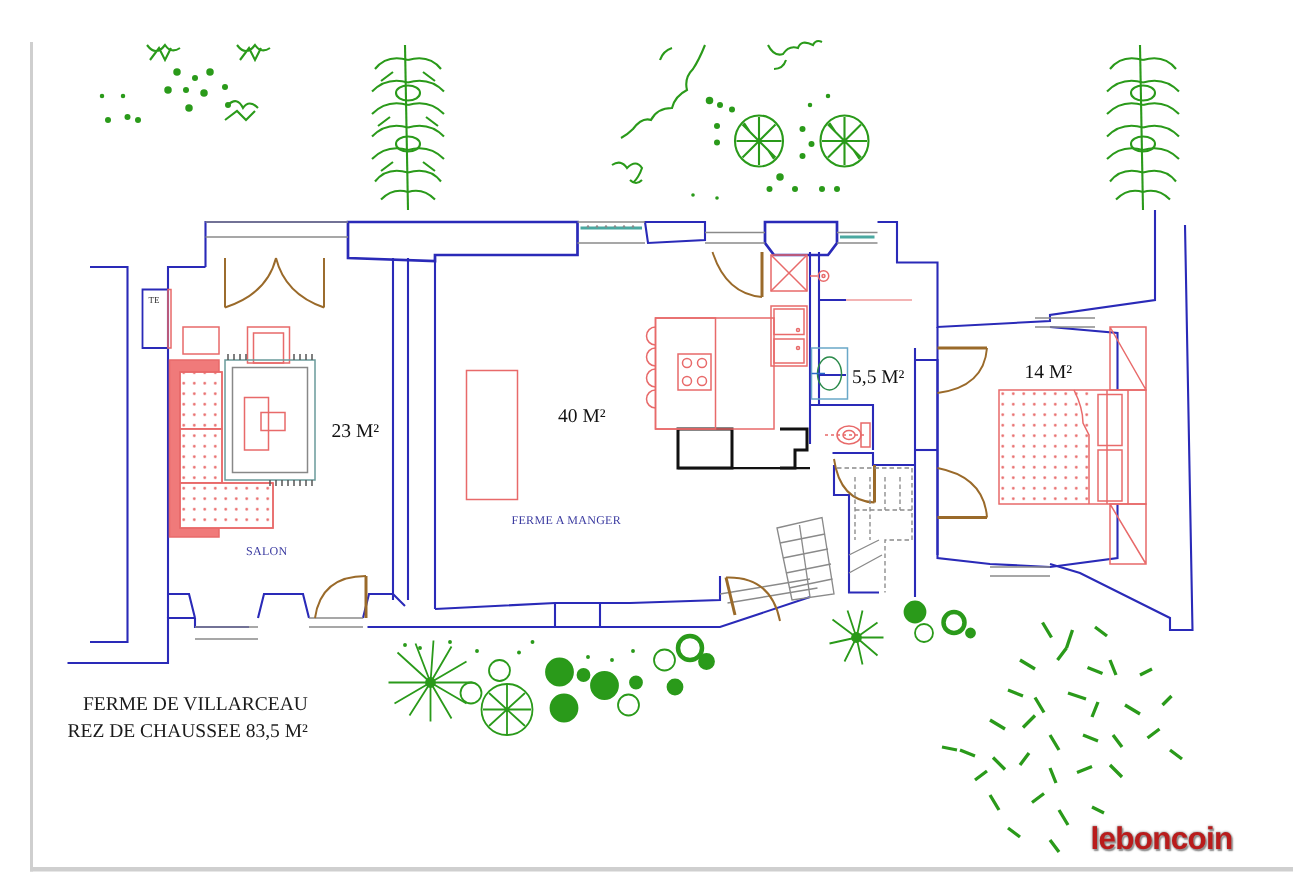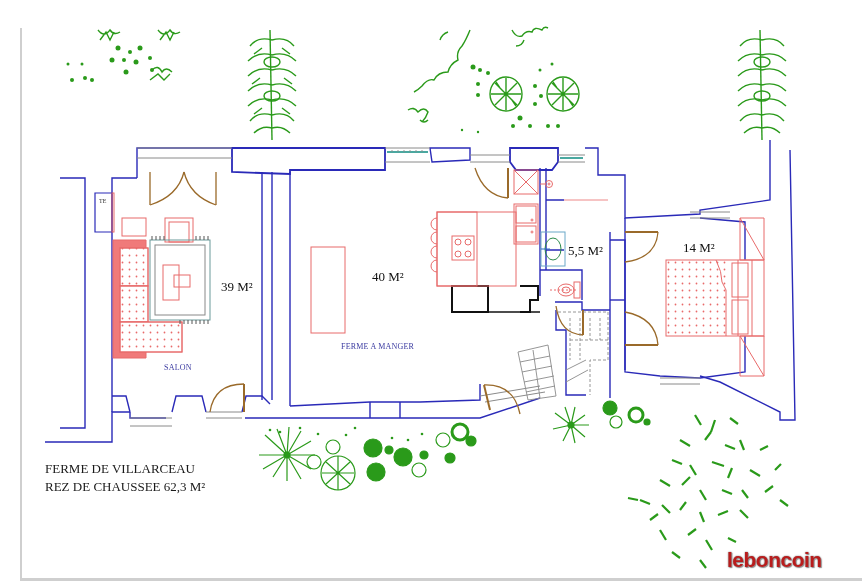--- a/index.html
+++ b/index.html
@@ -1,20 +1,20 @@
 <!DOCTYPE html>
 <html><head>
   <meta charset="utf-8">
   <style>
     html, body { margin: 0; padding: 0; background: #ffffff; }
     body { width: 866px; height: 583px; position: relative; overflow: hidden; font-family: "Liberation Serif", serif; }
     .frame { position: absolute; left: 20px; top: 28px; width: 840px; height: 550px; border-left: 2px solid #cfcfcf; border-bottom: 3px solid #cfcfcf; }
     svg.plan { position: absolute; left: 0; top: 0; width: 866px; height: 583px; }
     .title-block { position: absolute; left: 45px; top: 460px; color: #1a1a1a; font-size: 13px; line-height: 18px; font-family: "Liberation Serif", serif; }
-    .title-block div { white-space: nowrap; }
+    .title-block div { white-space: nowrap; text-align: right; }
     .room-area { position: absolute; font-size: 13px; color: #111; font-family: "Liberation Serif", serif; white-space: nowrap; }
     .room-name { position: absolute; font-size: 8px; color: #3a3aa0; font-family: "Liberation Serif", serif; letter-spacing: 0.2px; white-space: nowrap; }
     .te-label { position: absolute; font-size: 6px; color: #333; font-family: "Liberation Serif", serif; }
     .watermark { position: absolute; left: 727px; top: 548px; font-family: "Liberation Sans", sans-serif; font-size: 21px; font-weight: bold; color: #b91c1c; letter-spacing: -0.5px;
       text-shadow: 0 0 1px #9a9a9a, 0 0 2px #9a9a9a, 1px 1px 1px #888; }
   </style>
 </head>
 <body>
 
 <div class="frame"></div>
@@ -328,28 +328,28 @@
         <circle cx="355" cy="428" r="1.3"></circle>
       <circle cx="392" cy="438" r="1.3"></circle>
         <circle cx="408" cy="440" r="1.3"></circle>
         <circle cx="422" cy="434" r="1.3"></circle>
     </g>
   </g>
 </svg>
 
 <div class="te-label" style="left:99px; top:198px;">TE</div>
 
-<div class="room-area" style="left:221px; top:279px;">39 M²</div>
+<div class="room-area" style="left:221px; top:279px;">23 M²</div>
 <div class="room-name" style="left:164px; top:363px;">SALON</div>
 
 <div class="room-area" style="left:372px; top:269px;">40 M²</div>
 <div class="room-name" style="left:341px; top:342px;">FERME A MANGER</div>
 
 <div class="room-area" style="left:568px; top:243px;">5,5 M²</div>
 
 <div class="room-area" style="left:683px; top:240px;text-align:right;">14 M²</div>
 
 <div class="title-block">
   <div>FERME DE VILLARCEAU</div>
-  <div>REZ DE CHAUSSEE 62,3 M²</div>
+  <div>REZ DE CHAUSSEE 83,5 M²</div>
 </div>
 
 <div class="watermark">leboncoin</div>
 
 </body></html>

